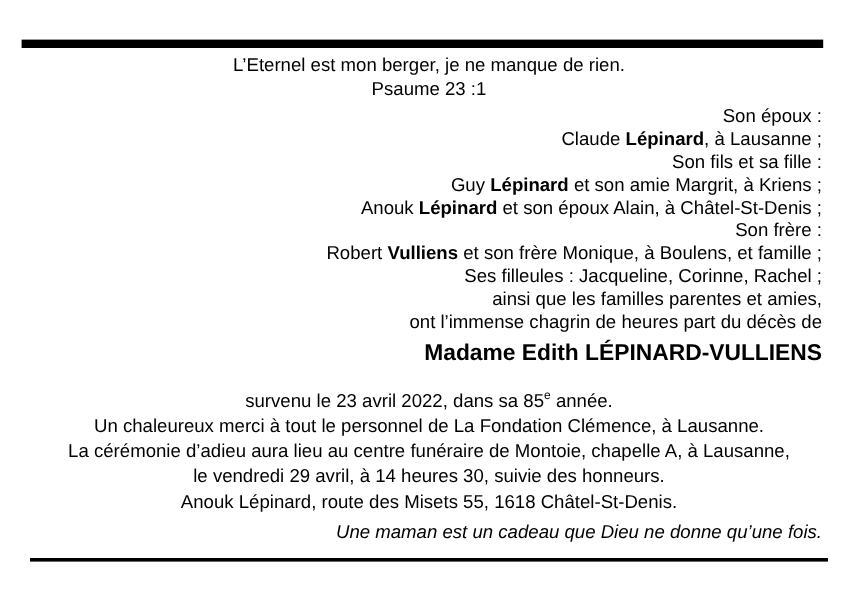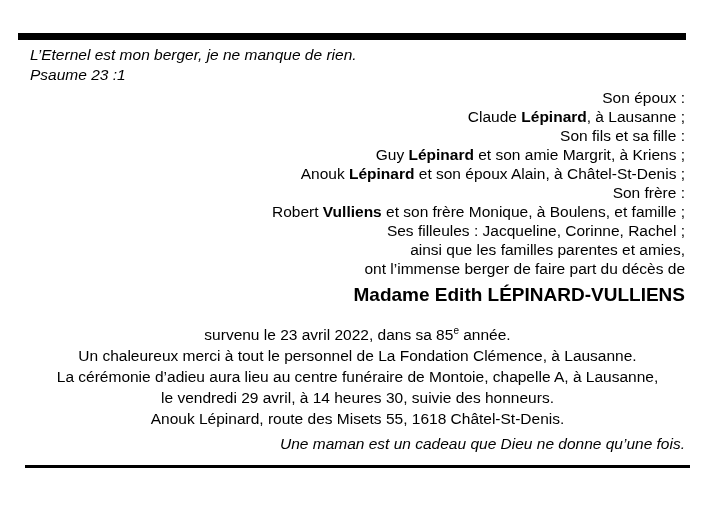--- a/index.html
+++ b/index.html
@@ -27,22 +27,21 @@
     left: 25px; top: 465px;
     width: 665px; height: 2.5px;
     background: #000000;
   }
   .content {
     position: absolute;
     left: 30px; right: 23px; top: 0;
   }
   .epigraph {
     margin-top: 45px;
-    text-align: left;
-    font-style: italic;
+    text-align: center;
   }
   .family {
     margin-top: 3px;
     text-align: right;
   }
   .family .line { line-height: 19px; }
   .indent { padding-left: 18px; }
   b { font-weight: bold; }
   .title {
     margin-top: 4px;
@@ -83,21 +82,21 @@
     <div class="family">
       <div class="line">Son époux :</div>
       <div class="line indent"><span>Claude </span><b>Lépinard</b><span>, à Lausanne ;</span></div>
       <div class="line">Son fils et sa fille :</div>
       <div class="line indent"><span>Guy </span><b>Lépinard</b><span> et son amie Margrit, à Kriens ;</span></div>
       <div class="line indent"><span>Anouk </span><b>Lépinard</b><span> et son époux Alain, à Châtel-St-Denis ;</span></div>
       <div class="line">Son frère :</div>
       <div class="line indent"><span>Robert </span><b>Vulliens</b><span> et son frère Monique, à Boulens, et famille ;</span></div>
       <div class="line">Ses filleules : Jacqueline, Corinne, Rachel ;</div>
       <div class="line">ainsi que les familles parentes et amies,</div>
-      <div class="line">ont l’immense berger de faire part du décès de</div>
+      <div class="line">ont l’immense chagrin de heures part du décès de</div>
     </div>
 
     <div class="title">Madame Edith LÉPINARD-VULLIENS</div>
 
     <div class="details">
       <div class="line"><span>survenu le 23 avril 2022, dans sa 85</span><sup>e</sup><span> année.</span></div>
       <div class="line">Un chaleureux merci à tout le personnel de La Fondation Clémence, à Lausanne.</div>
       <div class="line">La cérémonie d’adieu aura lieu au centre funéraire de Montoie, chapelle A, à Lausanne,</div>
       <div class="line">le vendredi 29 avril, à 14 heures 30, suivie des honneurs.</div>
       <div class="line">Anouk Lépinard, route des Misets 55, 1618 Châtel-St-Denis.</div>

